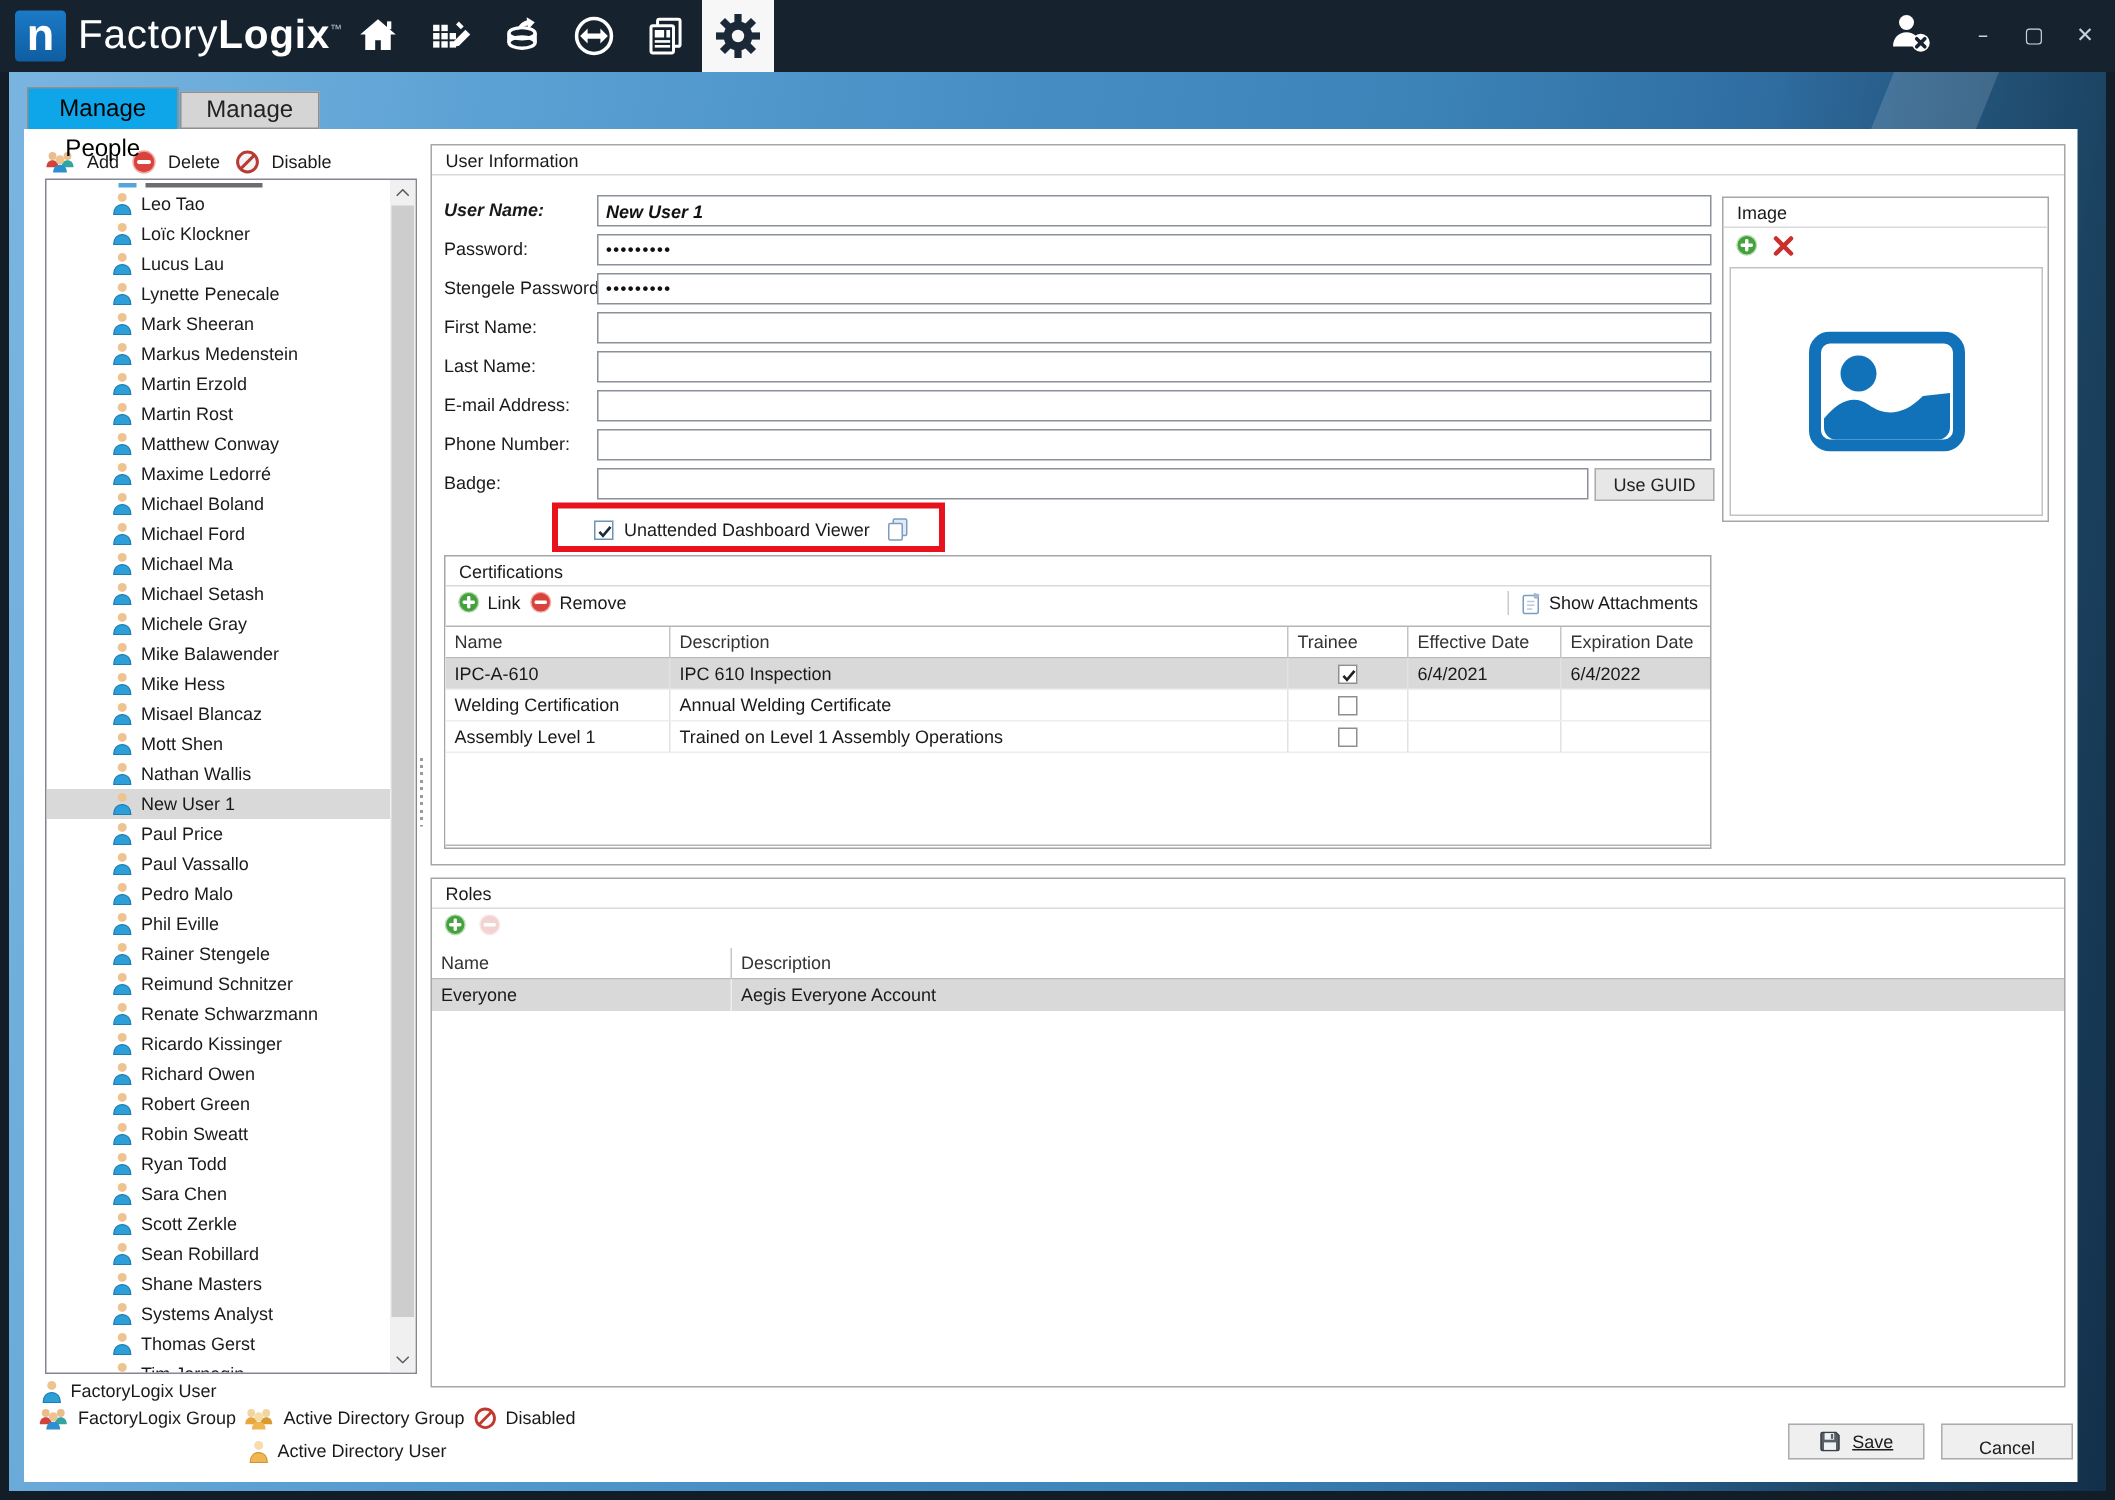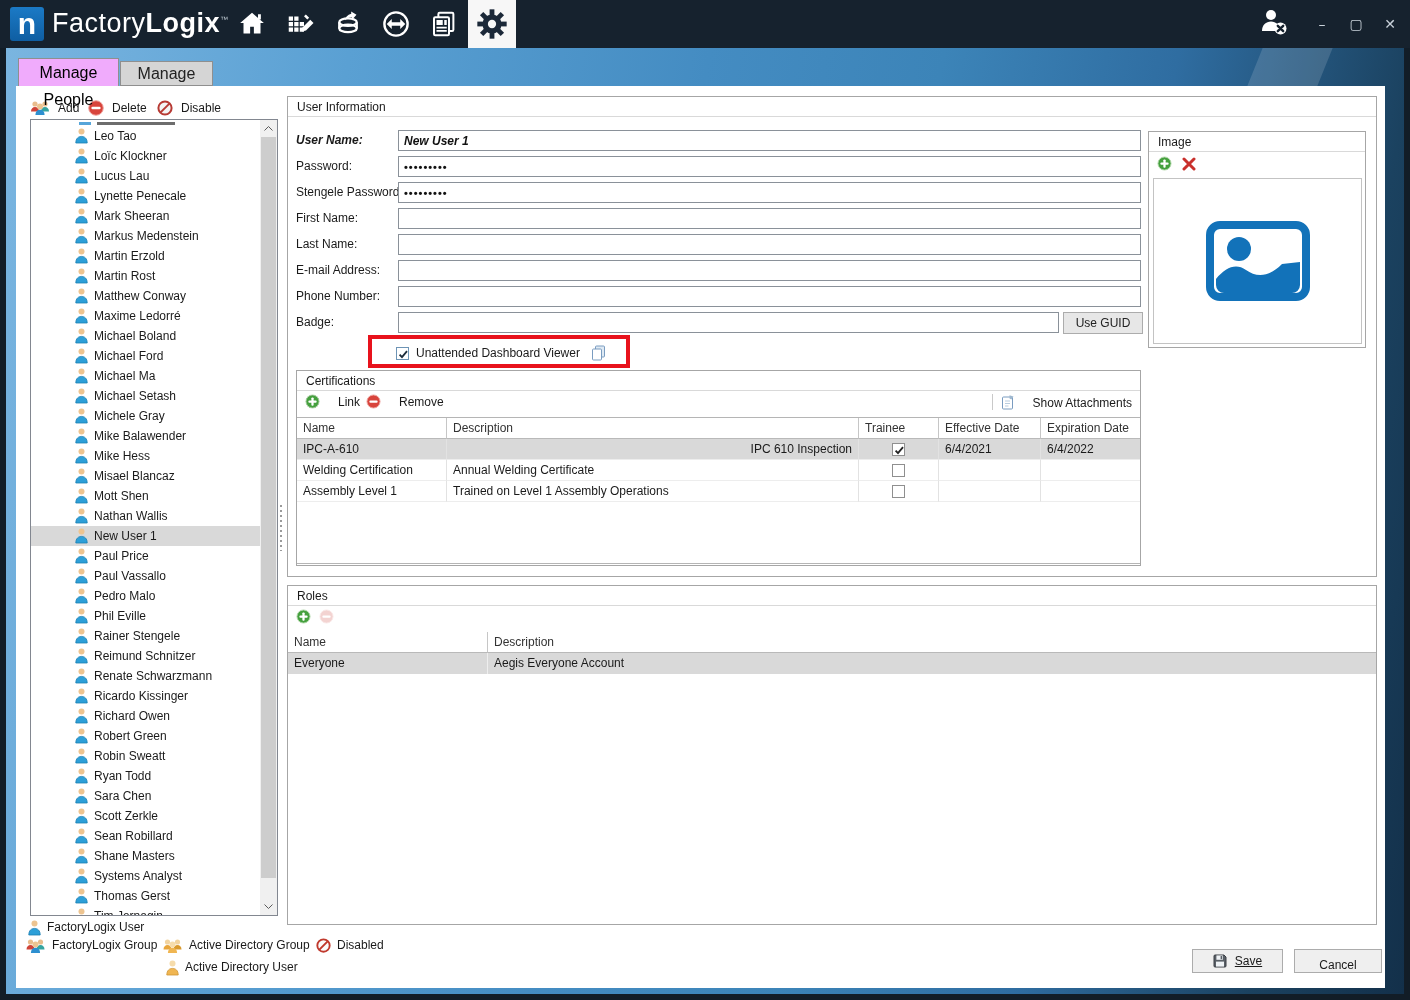--- a/index.html
+++ b/index.html
@@ -23,21 +23,21 @@
   .brand b { font-weight:bold; }
   .brand sup { font-size:8px; color:#b9c4cd; }
   .navicons { position:absolute; left:228px; top:0; height:48px; display:flex; align-items:center; }
   .navbtn { width:48px; height:48px; display:flex; align-items:center; justify-content:center; cursor:pointer; }
   .navbtn.active { background:#f7f7f7; }
   .tb-right { position:absolute; right:10px; top:0; height:48px; display:flex; align-items:center; gap:14px; }
   .winbtn { color:#c9d2da; font-size:14px; width:20px; text-align:center; cursor:pointer; font-family:"DejaVu Sans", sans-serif; }
 
   
   .tab { position:absolute; border:1px solid #8f8f8f; text-align:center; cursor:pointer; }
-  .tab.active { left:18px; top:58px; width:101px; height:28px; background:#f0abfc; border-bottom:none; z-index:3; line-height:27px; }
+  .tab.active { left:18px; top:58px; width:101px; height:28px; background:#0ea5e9; border-bottom:none; z-index:3; line-height:27px; }
   .tab.inactive { left:120px; top:61px; width:93px; height:25px; background:#d5d5d5; line-height:23px; color:#222; }
 
   
   .ptool { position:absolute; top:13px; height:18px; display:flex; align-items:center; gap:4px; cursor:pointer; }
   .ptool span { padding-left:4px; }
 
   
   .people-panel { position:absolute; left:14px; top:33px; width:248px; height:797px; border:1px solid #828790; overflow:hidden; }
   .people-rows { position:absolute; left:0; top:0; width:230px; height:795px; overflow:hidden; padding-top:6px; }
   .list-row { height:20px; display:flex; align-items:center; padding-left:44px; cursor:pointer; }
@@ -72,21 +72,21 @@
 
   
   .grid { position:absolute; border:1px solid #b5b5b5; background:#fff; overflow:hidden; }
   .grow { display:flex; height:21px; }
   .grow.header .gcell { border-right:1px solid #c6c6c6; border-bottom:1px solid #b9b9b9; color:#333; }
   .gcell { height:21px; line-height:20px; padding:0 6px; border-right:1px solid #e2e2e2; border-bottom:1px solid #ededed; overflow:hidden; white-space:nowrap; }
   .grow.selected { background:#d9d9d9; }
   .gcell.center { display:flex; align-items:center; justify-content:center; padding:0; }
 
   .mini-toolbar { position:absolute; left:8px; display:flex; align-items:center; gap:6px; }
-  .mini-item { display:flex; align-items:flex-end; gap:18px; cursor:pointer; }
+  .mini-item { display:flex; align-items:center; gap:5px; cursor:pointer; }
   .vsep { width:1px; height:16px; background:#c9c9c9; }
 
   
   .img-area { position:absolute; left:4px; top:46px; width:209px; height:166px; border:1px solid #c3c3c3;
     display:flex; align-items:center; justify-content:center; }
 
   
   .legend-item { position:absolute; height:18px; display:flex; gap:6px; }
   .btn { position:absolute; height:24px; background:#efefef; border:1px solid #acacac; display:flex; align-items:center;
     justify-content:center; gap:8px; cursor:pointer; color:#1a1a1a; }
@@ -640,21 +640,21 @@
           <div class="grow header">
             <div class="gcell" style="width:150px;">Name</div>
             <div class="gcell" style="width:412px;">Description</div>
             <div class="gcell" style="width:80px;">Trainee</div>
             <div class="gcell" style="width:102px;">Effective Date</div>
             <div class="gcell" style="width:99px; border-right:none;">Expiration Date</div>
           </div>
           <div id="cert-rows">
   <div class="grow selected">
     <div class="gcell c-name" style="width:150px;">IPC-A-610</div>
-    <div class="gcell c-desc" style="width:412px;text-align:right;">IPC 610 Inspection</div>
+    <div class="gcell c-desc" style="width:412px;">IPC 610 Inspection</div>
     <div class="gcell center" style="width:80px;">
       <span class="cbx gray">
         <svg class="tick" width="13" height="13" viewBox="0 0 13 13">
                       <path d="M2.6 6.6l2.4 2.6 5-6" stroke="#222" stroke-width="1.8" fill="none"></path>
                     </svg>
       </span>
     </div>
     <div class="gcell c-eff" style="width:102px;">6/4/2021</div>
     <div class="gcell c-exp" style="width:99px; border-right:none;">6/4/2022</div>
   </div>

